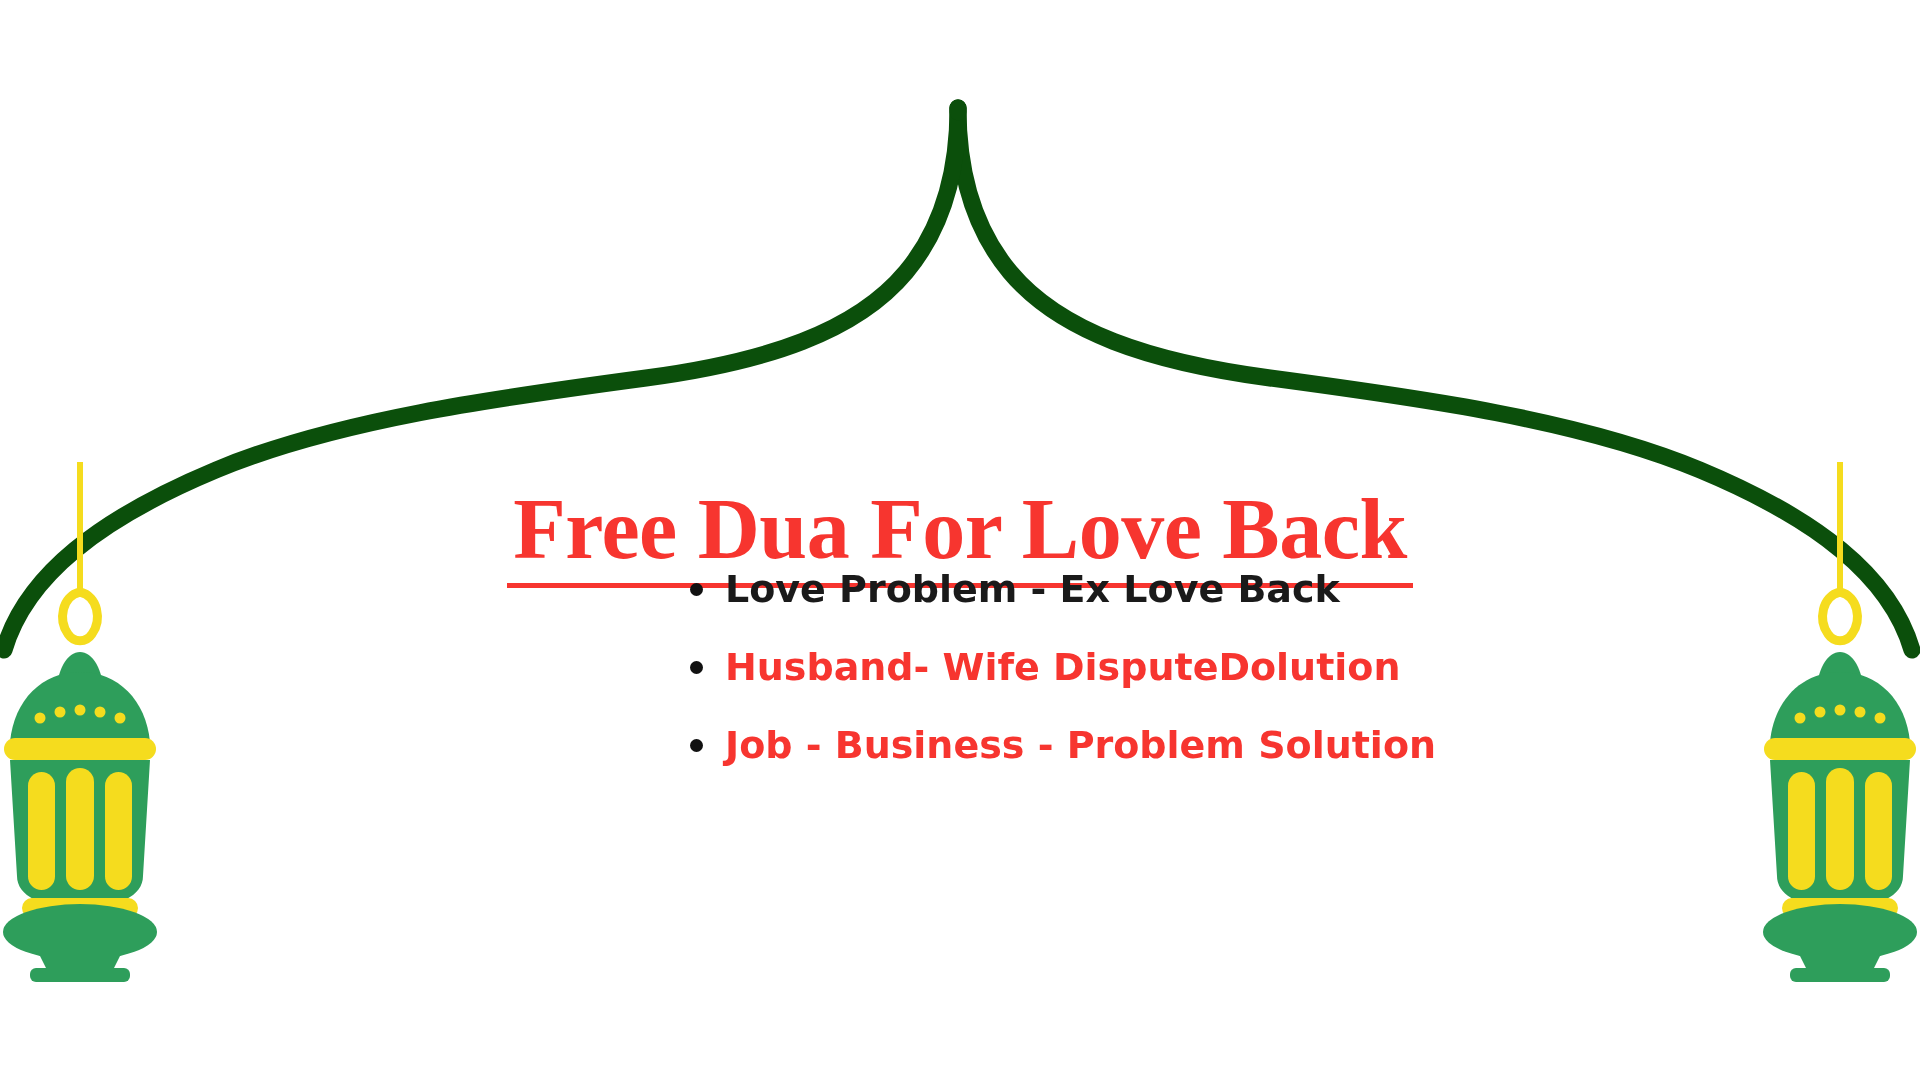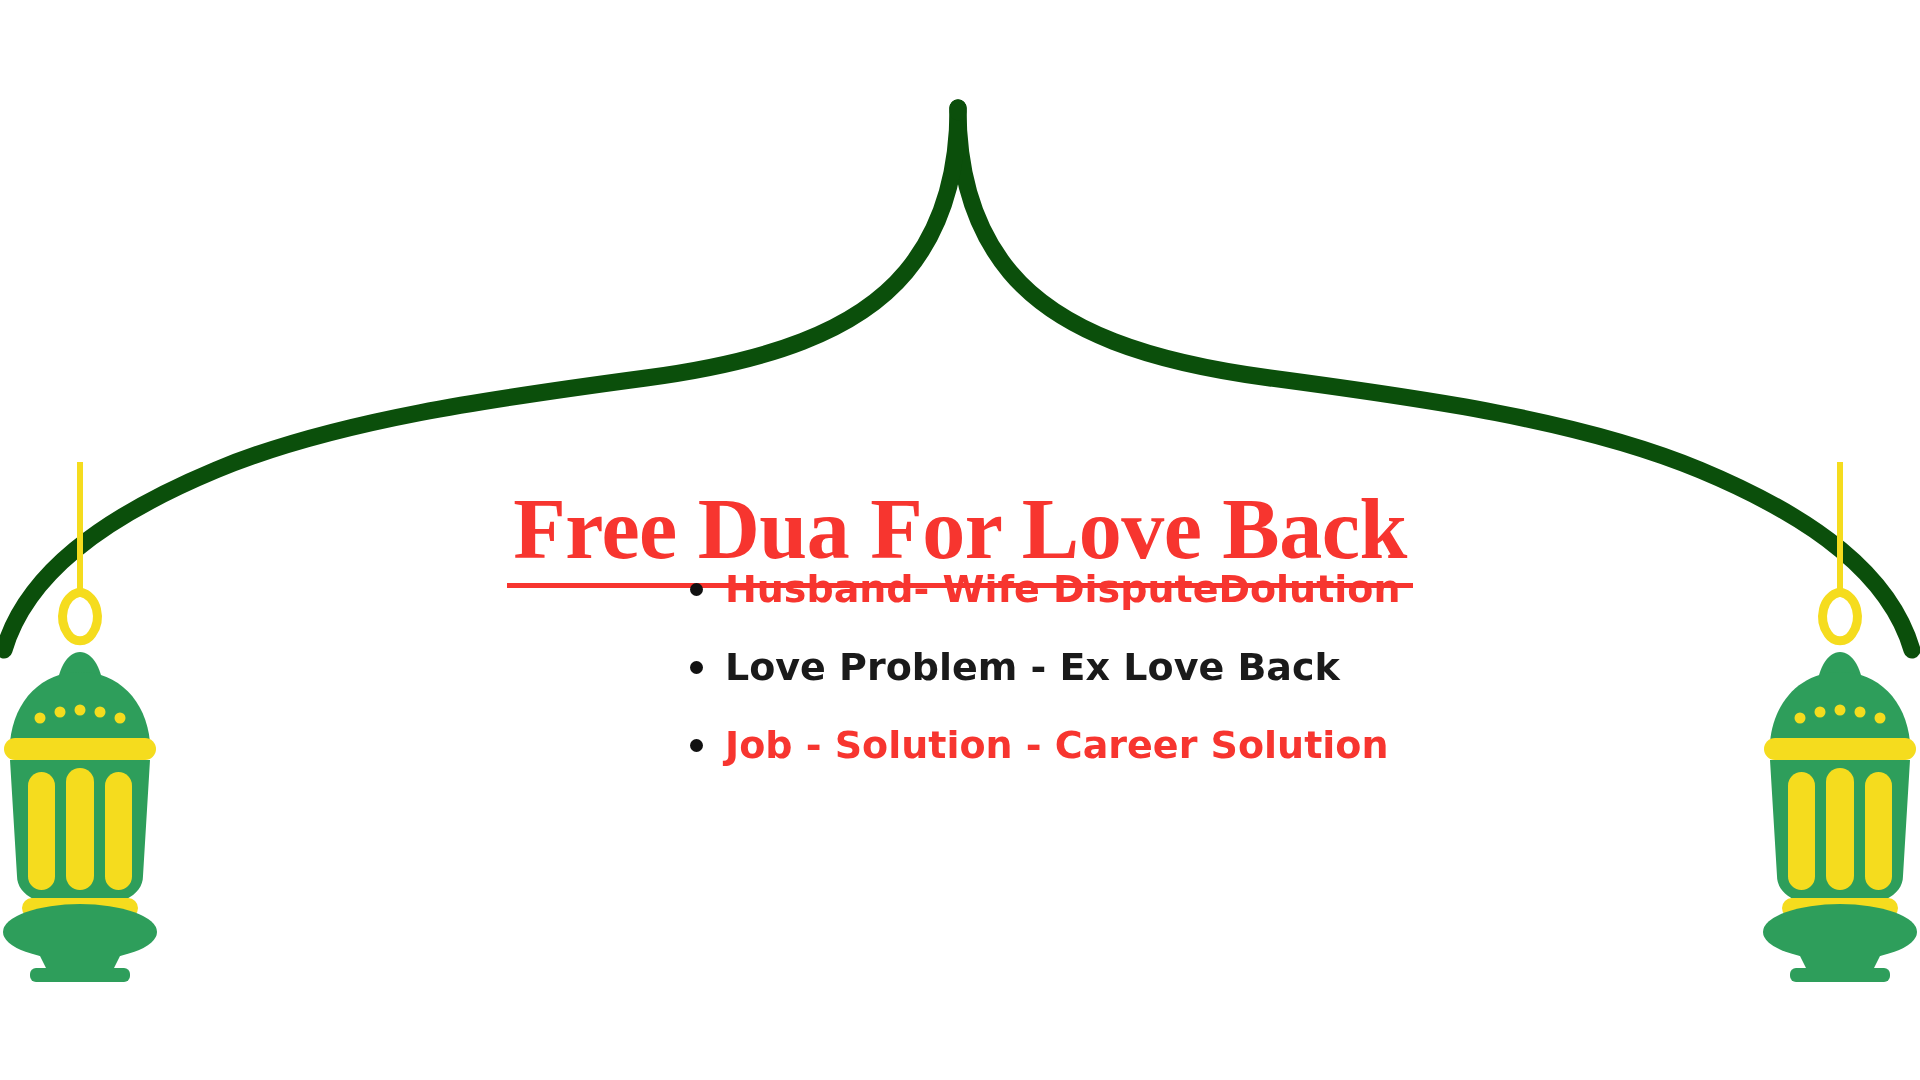--- a/index.html
+++ b/index.html
@@ -171,25 +171,25 @@
     </g>
   </svg>
 
   <div id="headline-wrap">
     <h1 id="headline">Free Dua For Love Back</h1>
   </div>
 
   <ul id="bullets">
     <li class="bullet-row">
       <span class="bullet-dot"></span>
+      <span class="bullet-text dark">Love Problem - Ex Love Back</span>
+    </li>
+    <li class="bullet-row">
+      <span class="bullet-dot"></span>
       <span class="bullet-text red">Husband- Wife DisputeDolution</span>
     </li>
     <li class="bullet-row">
       <span class="bullet-dot"></span>
-      <span class="bullet-text dark">Love Problem - Ex Love Back</span>
-    </li>
-    <li class="bullet-row">
-      <span class="bullet-dot"></span>
-      <span class="bullet-text red">Job - Solution - Career Solution</span>
+      <span class="bullet-text red">Job - Business - Problem Solution</span>
     </li>
   </ul>
 
 </div>
 
 </body></html>

